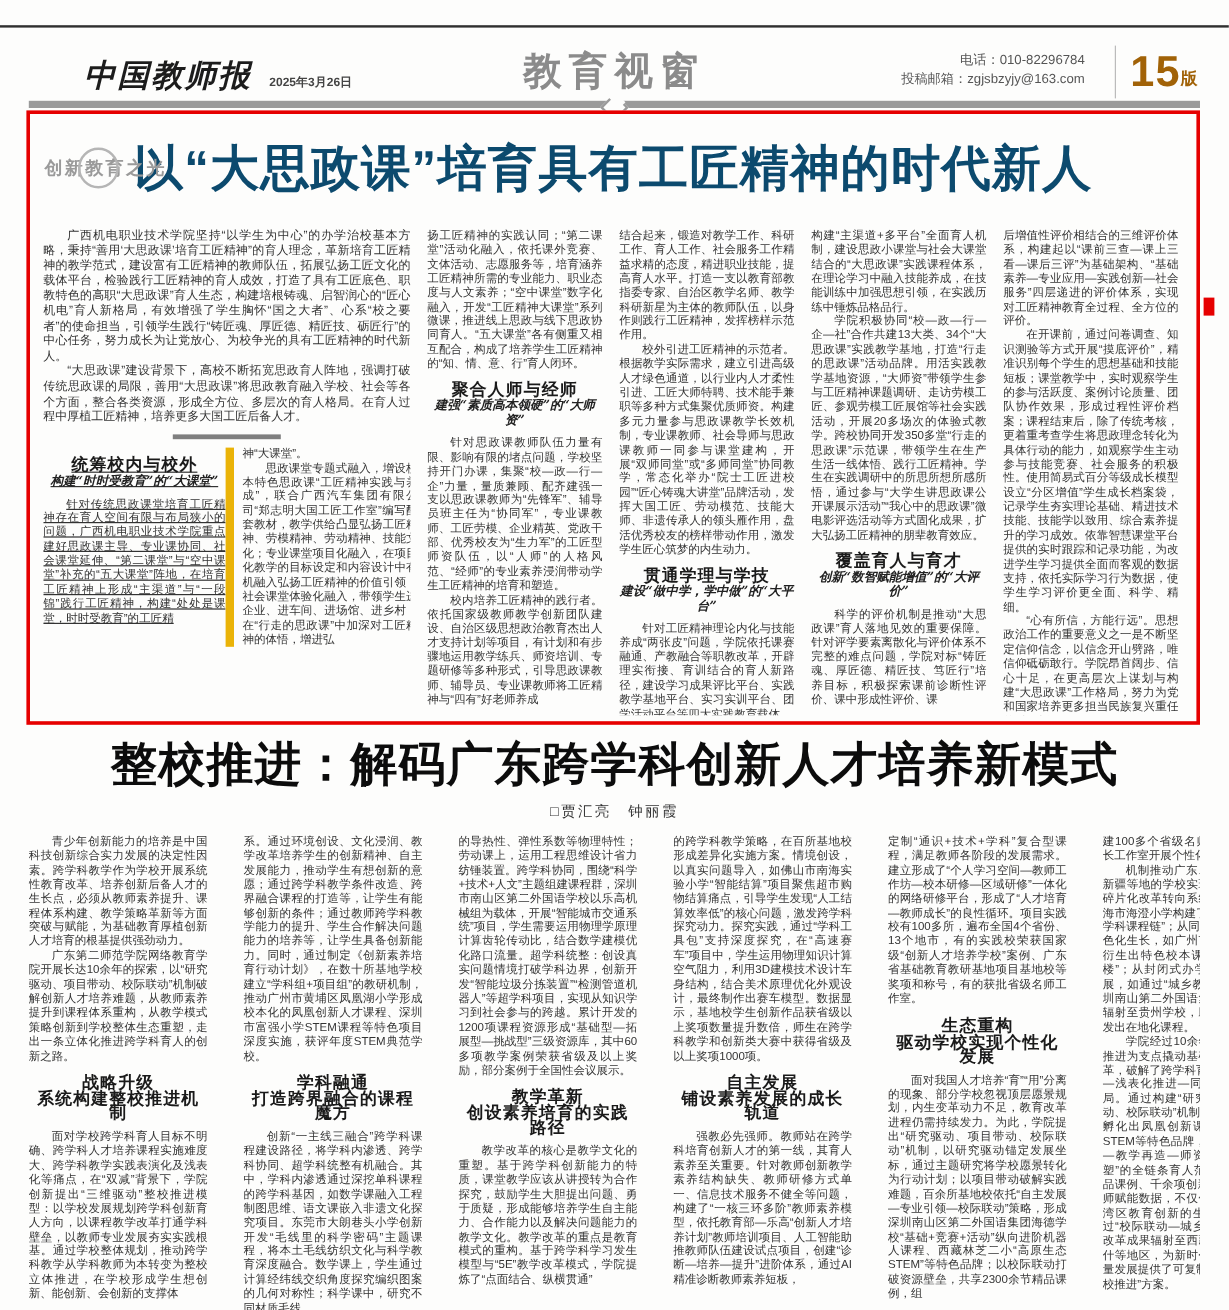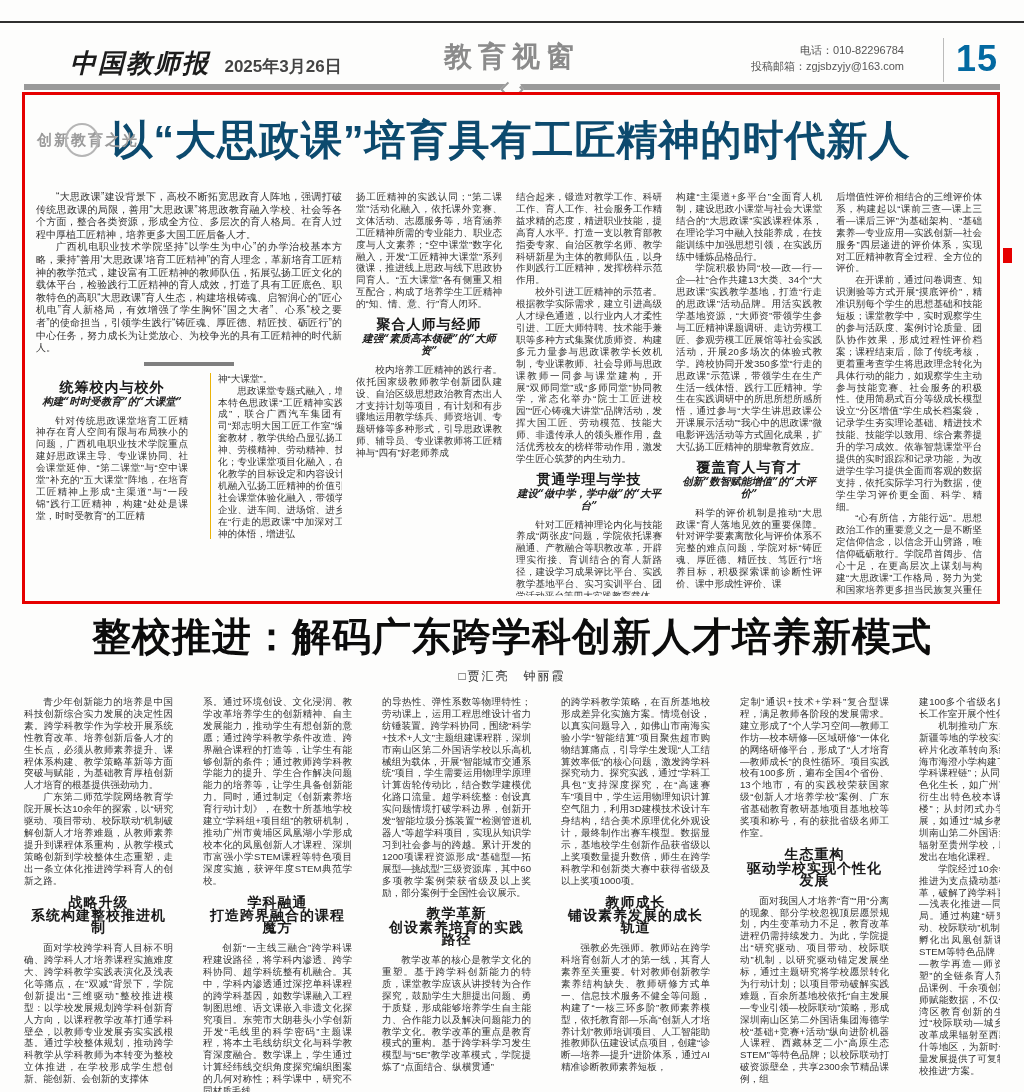--- a/index.html
+++ b/index.html
@@ -7,27 +7,27 @@
     width:1024px;height:1092px;overflow:hidden;background:#fdfdfc;
     font-family:"Liberation Sans","DejaVu Sans",sans-serif;color:#2e2e2e;
     position:relative;
   }
   
   .topline{position:absolute;left:0;top:21px;width:1024px;height:2px;background:#2f2f2f;}
   .mast{position:absolute;left:0;top:38px;width:1024px;height:44px;}
   .mast-left{position:absolute;left:26px;top:8px;white-space:nowrap;}
   .paper-name{font-family:"DejaVu Serif",serif;font-style:italic;font-weight:bold;
     font-size:26px;color:#1c1c1c;letter-spacing:2px;margin-left:44px;}
-  .paper-date{font-size:17px;color:#444;margin-left:10px;font-weight:bold;}
+  .paper-date{font-size:10px;color:#444;margin-left:10px;font-weight:bold;}
   .section-title{position:absolute;left:0;right:0;top:0;text-align:center;
-    font-size:28px;font-weight:bold;color:#8b8b8b;letter-spacing:6px;}
+    font-size:32px;font-weight:bold;color:#8b8b8b;letter-spacing:6px;}
   .mast-right{position:absolute;right:120px;top:4px;text-align:right;color:#555;
     font-size:11px;line-height:16px;}
-  .page-flag{position:absolute;right:26px;top:0;color:#0369a1;border-left:1px solid #bbb;
-    padding-left:12px;height:44px;display:flex;align-items:center;flex-direction:column;}
+  .page-flag{position:absolute;right:26px;top:0;color:#a16207;border-left:1px solid #bbb;
+    padding-left:12px;height:44px;display:flex;align-items:center;}
   .page-num{font-size:36px;font-weight:bold;letter-spacing:1px;}
   .page-suffix{font-size:14px;font-weight:bold;margin-top:12px;}
   .graybar{position:absolute;left:24px;top:84px;width:976px;height:6px;background:#9a9a9a;}
   .graybar .notch{position:absolute;left:50%;top:-3px;width:13px;height:13px;background:#fdfdfc;
     border:2px solid #9a9a9a;transform:translateX(-50%) rotate(45deg);}
   .graybar .notch::after{content:"";position:absolute;left:-3px;top:-3px;width:13px;height:7px;
     background:#fdfdfc;}
   
   .redbox{position:absolute;left:22px;top:92px;width:978px;height:512px;
     border:3px solid #e60000;background:#fdfdfc;box-sizing:border-box;}
@@ -43,21 +43,21 @@
     display:flex;gap:14px;}
   .col{width:146px;flex:0 0 146px;font-size:9.6px;line-height:11.9px;text-align:justify;
     color:#333;overflow:hidden;}
   .colgroup{width:306px;flex:0 0 306px;overflow:hidden;}
   .intro{font-size:10px;line-height:12.6px;text-align:justify;color:#333;}
   .intro-divider{margin:7px 0;height:4px;position:relative;}
   .intro-divider span{position:absolute;left:50%;top:0;transform:translateX(-50%);
     width:90px;height:4px;background:#7f7f7f;}
   .subcols{display:flex;gap:0;}
   .subcols .col{width:146px;flex:0 0 146px;}
-  .subcols .col:first-child{border-right:1px solid #eab308;padding-right:22px;flex-basis:152px;}
+  .subcols .col:first-child{border-right:7px solid #eab308;padding-right:0;flex-basis:152px;text-decoration:underline;}
   .subcols .col:last-child{padding-left:7px;}
   p.para{margin:0;text-indent:2em;}
   p.cont{margin:0;text-indent:0;}
   .sec-h{font-size:14px;font-weight:bold;color:#1a1a1a;text-align:center;margin:9px 0 2px;
     letter-spacing:1px;}
   .sec-sub{font-family:"DejaVu Serif",serif;font-style:italic;font-weight:bold;font-size:10.5px;
     color:#222;text-align:center;margin:0 0 7px;}
   
   .t2{position:absolute;left:0;top:610px;width:1024px;text-align:center;font-size:39px;
     font-weight:900;color:#0c0c0c;letter-spacing:1px;margin:0;}
@@ -93,42 +93,43 @@
 <div class="graybar">
     <span class="notch"></span>
   </div>
 
 <div class="redbox">
   <div class="badge">创新教育之光</div>
   <h1 class="t1">以“大思政课”培育具有工匠精神的时代新人</h1>
   <div class="body1">
     <div class="colgroup">
       <div class="intro">
+        <p class="para">广西机电职业技术学院坚持“以学生为中心”的办学治校基本方略，秉持“善用‘大思政课’培育工匠精神”的育人理念，革新培育工匠精神的教学范式，建设富有工匠精神的教师队伍，拓展弘扬工匠文化的载体平台，检验践行工匠精神的育人成效，打造了具有工匠底色、职教特色的高职“大思政课”育人生态，构建培根铸魂、启智润心的“匠心机电”育人新格局，有效增强了学生胸怀“国之大者”、心系“校之要者”的使命担当，引领学生践行“铸匠魂、厚匠德、精匠技、砺匠行”的中心任务，努力成长为让党放心、为校争光的具有工匠精神的时代新人。</p>
         <p class="para">“大思政课”建设背景下，高校不断拓宽思政育人阵地，强调打破传统思政课的局限，善用“大思政课”将思政教育融入学校、社会等各个方面，整合各类资源，形成全方位、多层次的育人格局。在育人过程中厚植工匠精神，培养更多大国工匠后备人才。</p>
-        <p class="para">广西机电职业技术学院坚持“以学生为中心”的办学治校基本方略，秉持“善用‘大思政课’培育工匠精神”的育人理念，革新培育工匠精神的教学范式，建设富有工匠精神的教师队伍，拓展弘扬工匠文化的载体平台，检验践行工匠精神的育人成效，打造了具有工匠底色、职教特色的高职“大思政课”育人生态，构建培根铸魂、启智润心的“匠心机电”育人新格局，有效增强了学生胸怀“国之大者”、心系“校之要者”的使命担当，引领学生践行“铸匠魂、厚匠德、精匠技、砺匠行”的中心任务，努力成长为让党放心、为校争光的具有工匠精神的时代新人。</p>
       </div>
       <div class="intro-divider">
           <span></span>
         </div>
       <div class="subcols">
         <div class="col">
           <div class="sec-h">统筹校内与校外</div>
           <div class="sec-sub">构建“时时受教育”的“大课堂”</div>
           <p class="para">针对传统思政课堂培育工匠精神存在育人空间有限与布局狭小的问题，广西机电职业技术学院重点建好思政课主导、专业课协同、社会课堂延伸、“第二课堂”与“空中课堂”补充的“五大课堂”阵地，在培育工匠精神上形成“主渠道”与“一段锦”践行工匠精神，构建“处处是课堂，时时受教育”的工匠精</p>
         </div>
         <div class="col">
           <p class="cont">神“大课堂”。</p>
           <p class="para">思政课堂专题式融入，增设校本特色思政课“工匠精神实践与养成”，联合广西汽车集团有限公司“郑志明大国工匠工作室”编写配套教材，教学供给凸显弘扬工匠精神、劳模精神、劳动精神、技能文化；专业课堂项目化融入，在项目化教学的目标设定和内容设计中有机融入弘扬工匠精神的价值引领；社会课堂体验化融入，带领学生进企业、进车间、进场馆、进乡村，在“行走的思政课”中加深对工匠精神的体悟，增进弘</p>
         </div>
       </div>
     </div>
     <div class="col">
       <p class="cont">扬工匠精神的实践认同；“第二课堂”活动化融入，依托课外竞赛、文体活动、志愿服务等，培育涵养工匠精神所需的专业能力、职业态度与人文素养；“空中课堂”数字化融入，开发“工匠精神大课堂”系列微课，推进线上思政与线下思政协同育人。“五大课堂”各有侧重又相互配合，构成了培养学生工匠精神的“知、情、意、行”育人闭环。</p>
       <div class="sec-h">聚合人师与经师</div>
       <div class="sec-sub">建强“素质高本领硬”的“大师资”</div>
+      <p class="para">针对思政课教师队伍力量有限、影响有限的堵点问题，学校坚持开门办课，集聚“校—政—行—企”力量，量质兼顾、配齐建强一支以思政课教师为“先锋军”、辅导员班主任为“协同军”，专业课教师、工匠劳模、企业精英、党政干部、优秀校友为“生力军”的工匠型师资队伍，以“人师”的人格风范、“经师”的专业素养浸润带动学生工匠精神的培育和塑造。</p>
       <p class="para">校内培养工匠精神的践行者。依托国家级教师教学创新团队建设、自治区级思想政治教育杰出人才支持计划等项目，有计划和有步骤地运用教学练兵、师资培训、专题研修等多种形式，引导思政课教师、辅导员、专业课教师将工匠精神与“四有”好老师养成</p>
     </div>
     <div class="col">
       <p class="cont">结合起来，锻造对教学工作、科研工作、育人工作、社会服务工作精益求精的态度，精进职业技能，提高育人水平。打造一支以教育部教指委专家、自治区教学名师、教学科研新星为主体的教师队伍，以身作则践行工匠精神，发挥榜样示范作用。</p>
       <p class="para">校外引进工匠精神的示范者。根据教学实际需求，建立引进高级人才绿色通道，以行业内人才柔性引进、工匠大师特聘、技术能手兼职等多种方式集聚优质师资。构建多元力量参与思政课教学长效机制，专业课教师、社会导师与思政课教师一同参与课堂建构，开展“双师同堂”或“多师同堂”协同教学，常态化举办“院士工匠进校园”“匠心铸魂大讲堂”品牌活动，发挥大国工匠、劳动模范、技能大师、非遗传承人的领头雁作用，盘活优秀校友的榜样带动作用，激发学生匠心筑梦的内生动力。</p>
       <div class="sec-h">贯通学理与学技</div>
       <div class="sec-sub">建设“做中学，学中做”的“大平台”</div>
       <p class="para">针对工匠精神理论内化与技能养成“两张皮”问题，学院依托课赛融通、产教融合等职教改革，开辟理实衔接、育训结合的育人新路径，建设学习成果评比平台、实践教学基地平台、实习实训平台、团学活动平台等四大实践教育载体，</p>
     </div>
     <div class="col">
@@ -164,21 +165,21 @@
     <p class="para">创新“一主线三融合”跨学科课程建设路径，将学科内渗透、跨学科协同、超学科统整有机融合。其中，学科内渗透通过深挖单科课程的跨学科基因，如数学课融入工程制图思维、语文课嵌入非遗文化探究项目。东莞市大朗巷头小学创新开发“毛线里的科学密码”主题课程，将本土毛线纺织文化与科学教育深度融合。数学课上，学生通过计算经纬线交织角度探究编织图案的几何对称性；科学课中，研究不同材质毛线</p>
   </div>
   <div class="col">
     <p class="cont">的导热性、弹性系数等物理特性；劳动课上，运用工程思维设计省力纺锤装置。跨学科协同，围绕“科学+技术+人文”主题组建课程群，深圳市南山区第二外国语学校以乐高机械组为载体，开展“智能城市交通系统”项目，学生需要运用物理学原理计算齿轮传动比，结合数学建模优化路口流量。超学科统整：创设真实问题情境打破学科边界，创新开发“智能垃圾分拣装置”“检测管道机器人”等超学科项目，实现从知识学习到社会参与的跨越。累计开发的1200项课程资源形成“基础型—拓展型—挑战型”三级资源库，其中60多项教学案例荣获省级及以上奖励，部分案例于全国性会议展示。</p>
     <div class="sec-h2a">教学革新</div>
     <div class="sec-h2b">创设素养培育的实践路径</div>
     <p class="para">教学改革的核心是教学文化的重塑。基于跨学科创新能力的特质，课堂教学应该从讲授转为合作探究，鼓励学生大胆提出问题、勇于质疑，形成能够培养学生自主能力、合作能力以及解决问题能力的教学文化。教学改革的重点是教育模式的重构。基于跨学科学习发生模型与“5E”教学改革模式，学院提炼了“点面结合、纵横贯通”</p>
   </div>
   <div class="col">
     <p class="cont">的跨学科教学策略，在百所基地校形成差异化实施方案。情境创设，以真实问题导入，如佛山市南海实验小学“智能结算”项目聚焦超市购物结算痛点，引导学生发现“人工结算效率低”的核心问题，激发跨学科探究动力。探究实践，通过“学科工具包”支持深度探究，在“高速赛车”项目中，学生运用物理知识计算空气阻力，利用3D建模技术设计车身结构，结合美术原理优化外观设计，最终制作出赛车模型。数据显示，基地校学生创新作品获省级以上奖项数量提升数倍，师生在跨学科教学和创新类大赛中获得省级及以上奖项1000项。</p>
-    <div class="sec-h2a">教师成长</div>
+    <div class="sec-h2a">自主发展</div>
     <div class="sec-h2b">铺设素养发展的成长轨道</div>
     <p class="para">强教必先强师。教师站在跨学科培育创新人才的第一线，其育人素养至关重要。针对教师创新教学素养结构缺失、教师研修方式单一、信息技术服务不健全等问题，构建了“一核三环多阶”教师素养模型，依托教育部—乐高“创新人才培养计划”教师培训项目、人工智能助推教师队伍建设试点项目，创建“诊断—培养—提升”进阶体系，通过AI精准诊断教师素养短板，</p>
   </div>
   <div class="col">
     <p class="cont">定制“通识+技术+学科”复合型课程，满足教师各阶段的发展需求。建立形成了“个人学习空间—教师工作坊—校本研修—区域研修”一体化的网络研修平台，形成了“人才培育—教师成长”的良性循环。项目实践校有100多所，遍布全国4个省份、13个地市，有的实践校荣获国家级“创新人才培养学校”案例、广东省基础教育教研基地项目基地校等奖项和称号，有的获批省级名师工作室。</p>
     <div class="sec-h2a">生态重构</div>
     <div class="sec-h2b">驱动学校实现个性化发展</div>
     <p class="para">面对我国人才培养“育”“用”分离的现象、部分学校忽视顶层愿景规划，内生变革动力不足，教育改革进程仍需持续发力。为此，学院提出“研究驱动、项目带动、校际联动”机制，以研究驱动锚定发展坐标，通过主题研究将学校愿景转化为行动计划；以项目带动破解实践难题，百余所基地校依托“自主发展—专业引领—校际联动”策略，形成深圳南山区第二外国语集团海德学校“基础+竞赛+活动”纵向进阶机器人课程、西藏林芝二小“高原生态STEM”等特色品牌；以校际联动打破资源壁垒，共享2300余节精品课例，组</p>
   </div>
   <div class="col">

